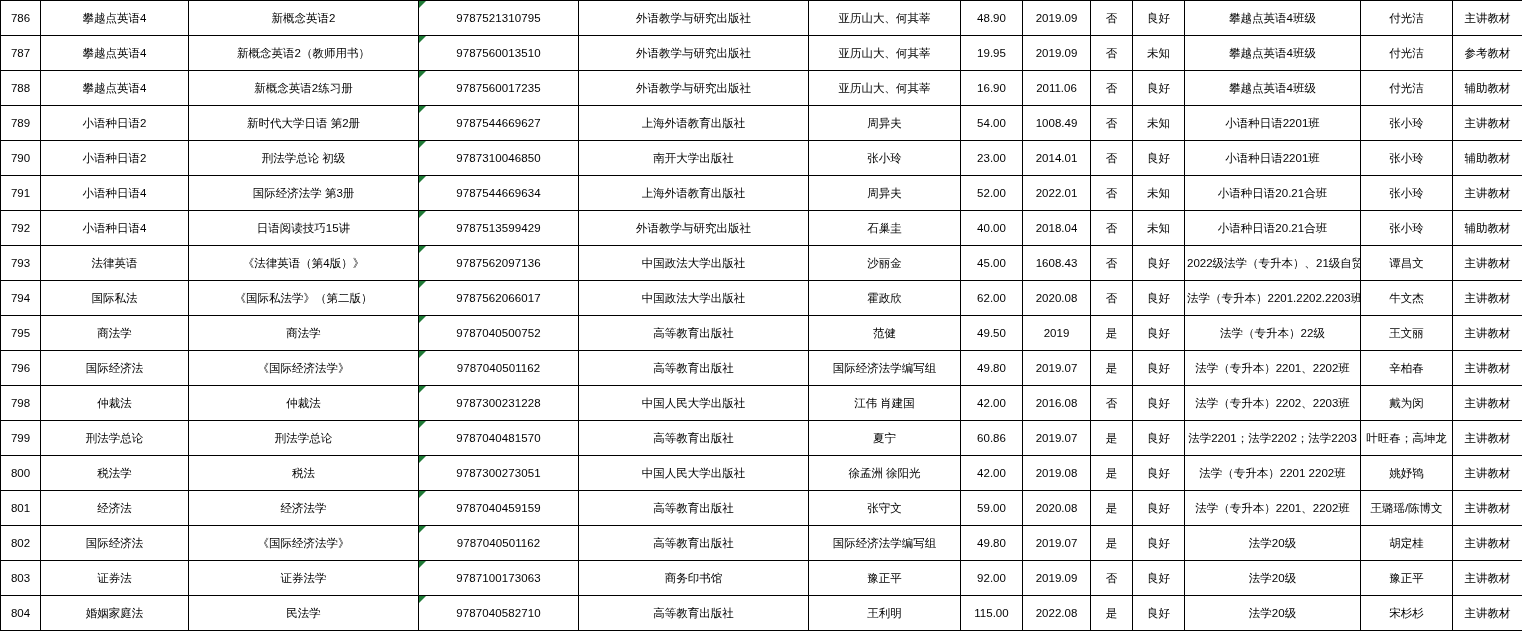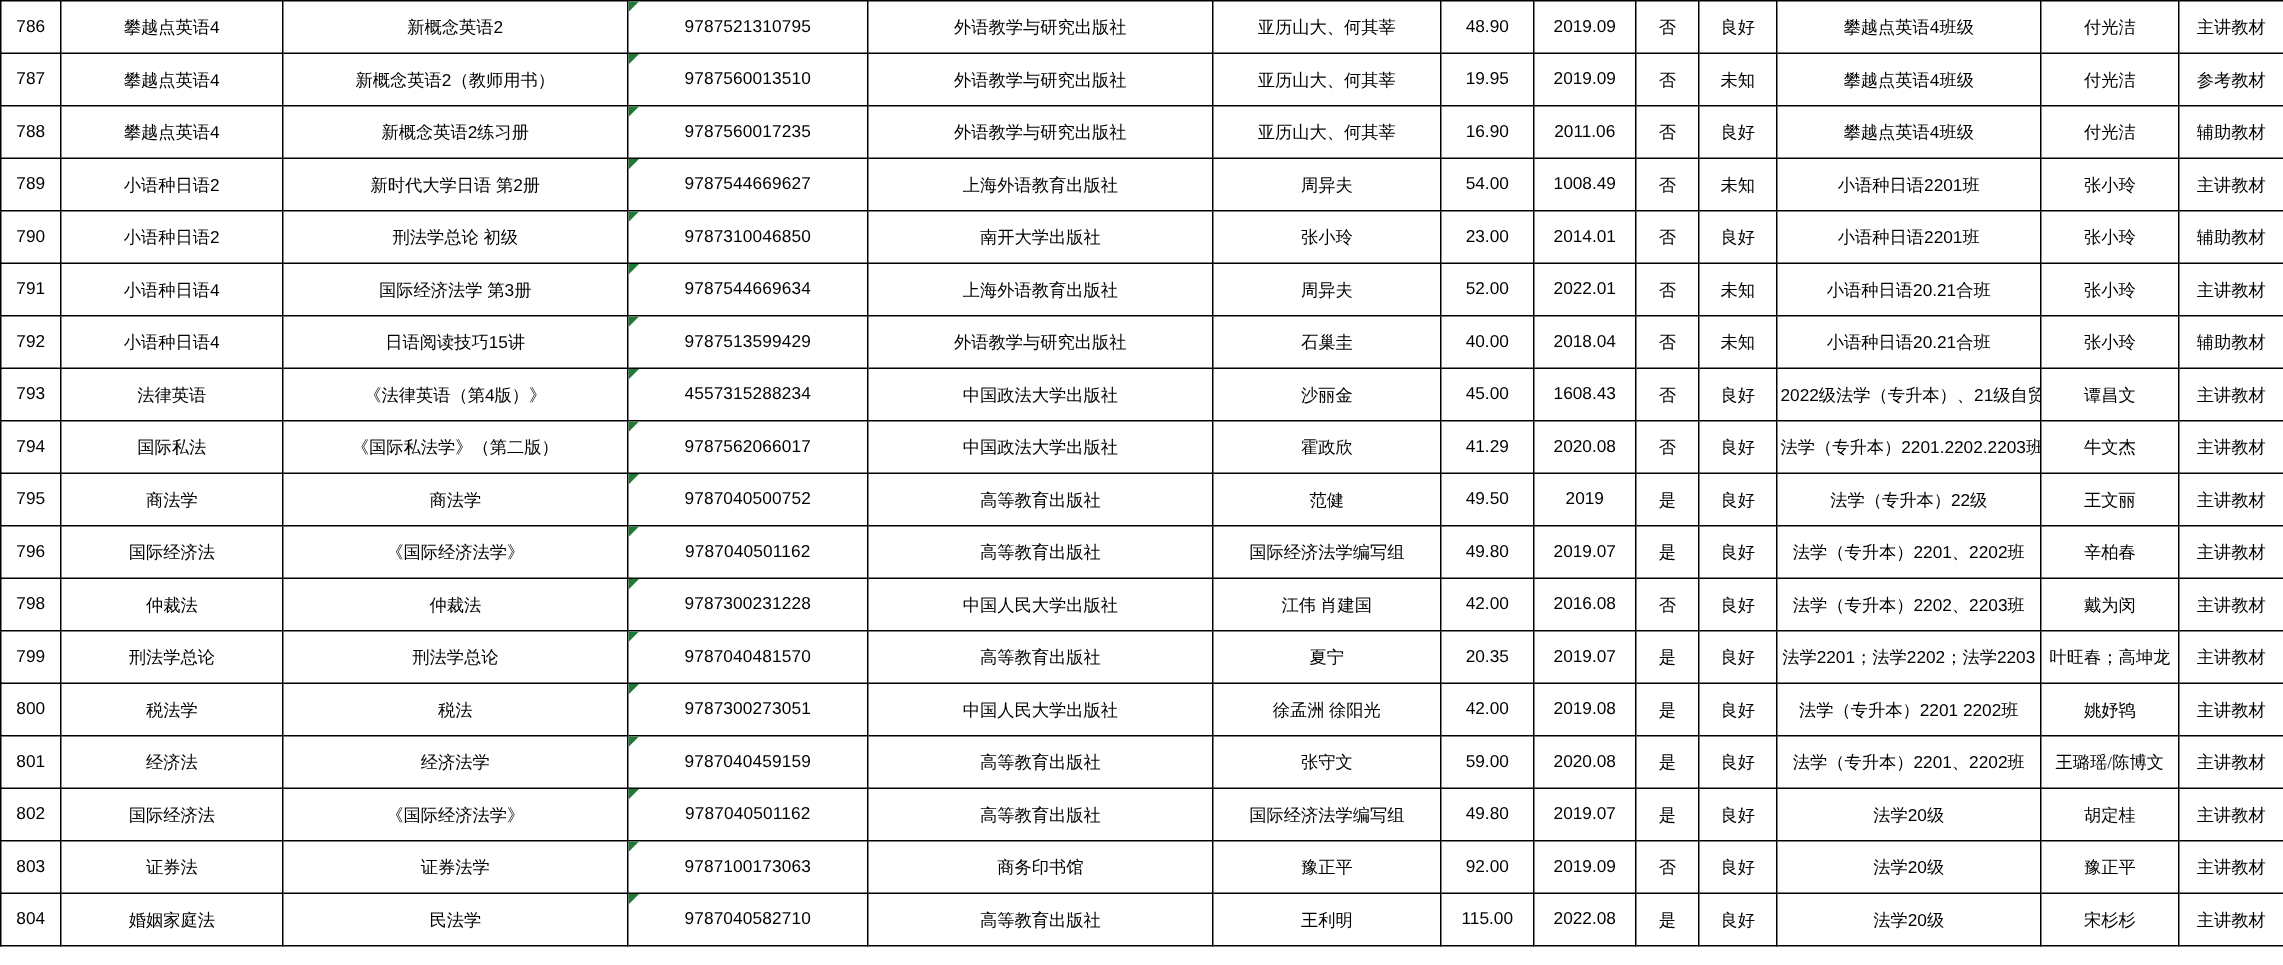--- a/index.html
+++ b/index.html
@@ -43,21 +43,21 @@
   col.c9 { width: 52px; }
   col.c10 { width: 176px; }
   col.c11 { width: 92px; }
   col.c12 { width: 70px; }
 
   td.idx { font-size: 11px; }
   td.isbn { font-size: 11px; letter-spacing: 0.1px; }
   td.price { text-align: center; }
   td.date { font-size: 11px; }
   td.classes { font-size: 10.5px; }
-  td.author { font-size: 11px; font-family: Liberation Serif, serif; }
+  td.author { font-size: 11px; }
   td.small { font-size: 10.5px; }
 
   
   td.isbn::before {
     content: "";
     position: absolute;
     top: 0;
     left: 0;
     width: 0;
     height: 0;
@@ -187,39 +187,39 @@
         <td>否</td>
         <td>未知</td>
         <td class="classes">小语种日语20.21合班</td>
         <td class="author">张小玲</td>
         <td class="small">辅助教材</td>
       </tr>
       <tr>
         <td class="idx">793</td>
         <td class="small">法律英语</td>
         <td class="small">《法律英语（第4版）》</td>
-        <td class="isbn">4557315288234</td>
+        <td class="isbn">9787562097136</td>
         <td class="small">中国政法大学出版社</td>
         <td class="author">沙丽金</td>
         <td class="price">45.00</td>
         <td class="date">1608.43</td>
         <td>否</td>
         <td>良好</td>
         <td class="classes">2022级法学（专升本）、21级自贸港法律</td>
         <td class="author">谭昌文</td>
         <td class="small">主讲教材</td>
       </tr>
       <tr>
         <td class="idx">794</td>
         <td class="small">国际私法</td>
         <td class="small">《国际私法学》（第二版）</td>
         <td class="isbn">9787562066017</td>
         <td class="small">中国政法大学出版社</td>
         <td class="author">霍政欣</td>
-        <td class="price">41.29</td>
+        <td class="price">62.00</td>
         <td class="date">2020.08</td>
         <td>否</td>
         <td>良好</td>
         <td class="classes">法学（专升本）2201.2202.2203班</td>
         <td class="author">牛文杰</td>
         <td class="small">主讲教材</td>
       </tr>
       <tr>
         <td class="idx">795</td>
         <td class="small">商法学</td>
@@ -265,21 +265,21 @@
         <td class="author">戴为闵</td>
         <td class="small">主讲教材</td>
       </tr>
       <tr>
         <td class="idx">799</td>
         <td class="small">刑法学总论</td>
         <td class="small">刑法学总论</td>
         <td class="isbn">9787040481570</td>
         <td class="small">高等教育出版社</td>
         <td class="author">夏宁</td>
-        <td class="price">20.35</td>
+        <td class="price">60.86</td>
         <td class="date">2019.07</td>
         <td>是</td>
         <td>良好</td>
         <td class="classes">法学2201；法学2202；法学2203</td>
         <td class="author">叶旺春；高坤龙</td>
         <td class="small">主讲教材</td>
       </tr>
       <tr>
         <td class="idx">800</td>
         <td class="small">税法学</td>

